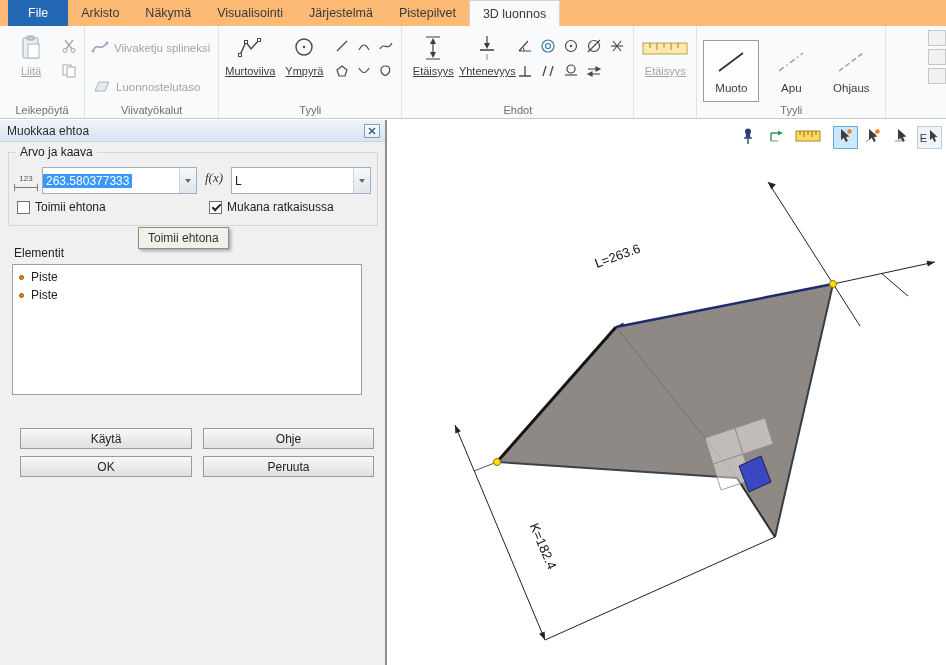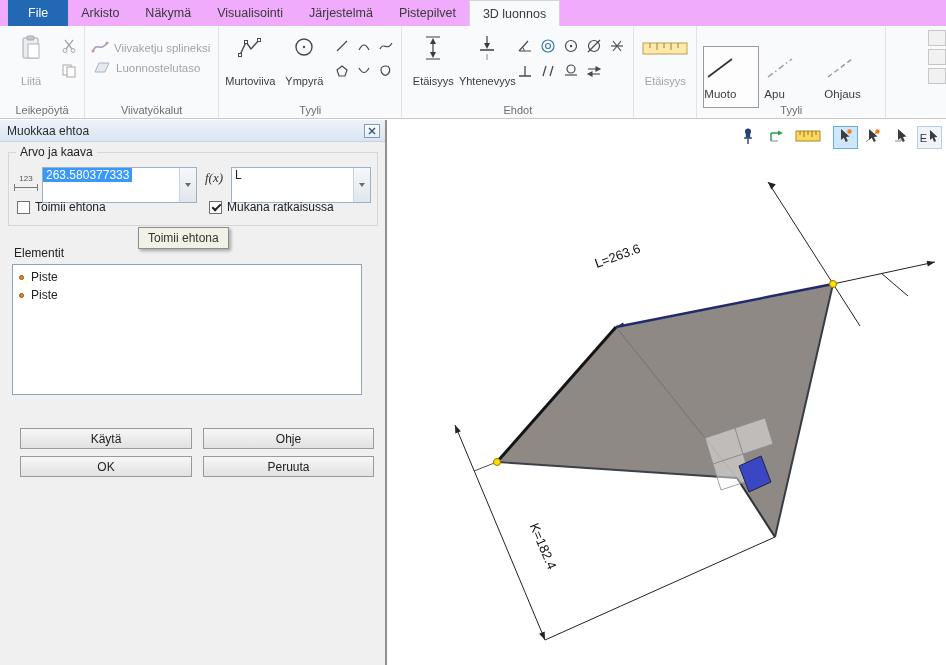--- a/index.html
+++ b/index.html
@@ -1,59 +1,59 @@
 <!DOCTYPE html>
 <html><head>
 <meta charset="utf-8">
 <style>
 *{box-sizing:border-box;margin:0;padding:0;}
 html,body{width:946px;height:665px;overflow:hidden;}
 body{font-family:"Liberation Sans",sans-serif;font-size:12px;color:#333;background:#fff;position:relative;}
 
 
-.tabbar{height:26px;display:flex;align-items:stretch;background:#f0abfc;position:relative;z-index:3;}
+.tabbar{height:26px;display:flex;align-items:stretch;background:#fdba74;position:relative;z-index:3;}
 .tab{padding:0 13px;display:flex;align-items:center;color:#3a3a3a;font-size:12.5px;white-space:nowrap;}
 .tab-file{background:#2268b2;color:#fff;padding:0 20px;margin-left:8px;}
 .tab-active{background:#f9fafb;border:1px solid #d4d4d4;border-bottom:none;}
 
 
 .ribbon{height:94px;background:#f9fafb;border-top:1px solid #d4d4d4;border-bottom:1px solid #c9c9c9;display:flex;margin-top:-1px;position:relative;z-index:2;}
 .rgroup{position:relative;display:flex;align-items:flex-start;padding:4px 4px 16px 4px;border-right:1px solid #e3e3e4;}
 .rgroup-label{position:absolute;bottom:2px;left:0;right:0;text-align:center;font-size:11px;color:#6e6e6e;white-space:nowrap;}
-.bigbtn{width:54px;display:flex;flex-direction:column;align-items:center;gap:12px;padding:2px 1px;font-size:11px;line-height:12px;text-align:center;color:#3b3b3b;border:1px solid transparent;}
+.bigbtn{width:54px;display:flex;flex-direction:column;align-items:center;gap:2px;padding:2px 1px;font-size:11px;line-height:12px;text-align:center;color:#3b3b3b;border:1px solid transparent;text-decoration:underline;}
 .bigbtn .bicon{height:30px;display:flex;align-items:center;justify-content:center;}
 .disabled{color:#a4a4a4;}
 .smallcol{display:flex;flex-direction:column;gap:5px;padding-top:7px;}
 .sbtn{width:22px;height:20px;display:flex;align-items:center;justify-content:center;border:1px solid transparent;}
-.rowcol{display:flex;flex-direction:column;gap:3px;padding:9px 4px 0 2px;}
+.rowcol{display:flex;flex-direction:column;gap:22px;padding:9px 4px 0 2px;}
 .rowbtn{display:flex;align-items:center;gap:5px;font-size:11.5px;white-space:nowrap;}
 .minigrid{display:grid;grid-template-columns:repeat(3,22px);grid-auto-rows:25px;padding-top:7px;}
 .minigrid5{grid-template-columns:repeat(5,23px);}
-.stylebtn{width:56px;height:62px;display:flex;flex-direction:column;justify-content:center;gap:5px;font-size:11.5px;border:1px solid transparent;margin:16px 2px;color:#3b3b3b;}
+.stylebtn{width:56px;height:62px;display:flex;flex-direction:column;align-items:center;justify-content:center;gap:5px;font-size:11.5px;border:1px solid transparent;margin:10px 2px;color:#3b3b3b;}
 .stylebtn.sel{border-color:#9b9b9b;background:#fdfdfd;}
 .ribbon-right{margin-left:auto;display:flex;flex-direction:column;gap:3px;padding:4px 0 0 2px;}
 .rr-row{display:flex;align-items:center;gap:1px;}
 .rr-btn{width:18px;height:16px;border:1px solid #c6c6c6;background:#f1f1f1;display:flex;align-items:center;justify-content:center;}
 .caret-down{width:0;height:0;border-left:3px solid transparent;border-right:3px solid transparent;border-top:4px solid #6a6a6a;}
 
 
 .main{position:absolute;top:120px;left:0;width:946px;height:545px;}
 
 
 .dialog{position:absolute;left:0;top:0;width:387px;height:545px;background:#f0f0f0;border-right:2px solid #8f8f8f;}
 .dlg-title{height:22px;display:flex;align-items:center;justify-content:space-between;padding:0 5px 0 7px;background:linear-gradient(#eef3fa,#d9e4f2);border-bottom:1px solid #c6d2e0;font-size:12px;color:#2b2b2b;}
 .dlg-close{width:16px;height:14px;border:1px solid #7f9db9;background:linear-gradient(#fdfdfd,#e8edf2);display:flex;align-items:center;justify-content:center;}
 .groupbox{position:absolute;left:8px;top:32px;width:370px;height:74px;border:1px solid #d6d6d6;}
 .gb-legend{position:absolute;top:-8px;left:7px;background:#f0f0f0;padding:0 4px;font-size:12px;color:#222;}
 .val-icon{position:absolute;left:5px;top:17px;width:24px;height:18px;border-bottom:1px solid #7a7a7a;text-align:center;}
 .val-icon span{font-size:8px;color:#555;letter-spacing:0;}
 .val-icon::before,.val-icon::after{content:"";position:absolute;bottom:-4px;width:1px;height:7px;background:#7a7a7a;}
 .val-icon::before{left:0;}
 .val-icon::after{right:0;}
-.combo{position:absolute;height:36px;background:#fff;border:1px solid #9cb1c6;display:flex;align-items:flex-start;}
+.combo{position:absolute;height:27px;background:#fff;border:1px solid #9cb1c6;display:flex;align-items:center;}
 .combo-text{flex:1;padding:0 3px;font-size:12px;white-space:nowrap;overflow:hidden;color:#222;}
 .combo-text.hl{background:#3898fc;color:#fff;flex:initial;}
 .combo-btn{width:17px;align-self:stretch;border-left:1px solid #c9d5e0;background:linear-gradient(#f6f8fa,#dfe6ec);display:flex;align-items:center;justify-content:center;}
 .combo1{left:33px;top:14px;width:155px;}
 .combo2{left:222px;top:14px;width:140px;}
 .fx{position:absolute;left:196px;top:17px;font-family:"Liberation Serif",serif;font-style:italic;font-size:13px;color:#333;}
 .cb{position:absolute;display:flex;align-items:center;gap:5px;font-size:12px;color:#222;}
 .cb .box{width:13px;height:13px;background:#fff;border:1px solid #707070;position:relative;flex:none;}
 .cb .box.checked::after{content:"";position:absolute;left:2px;top:2px;width:7px;height:3px;border-left:2px solid #222;border-bottom:2px solid #222;transform:rotate(-45deg);}
 .cb1{left:8px;top:47px;}

